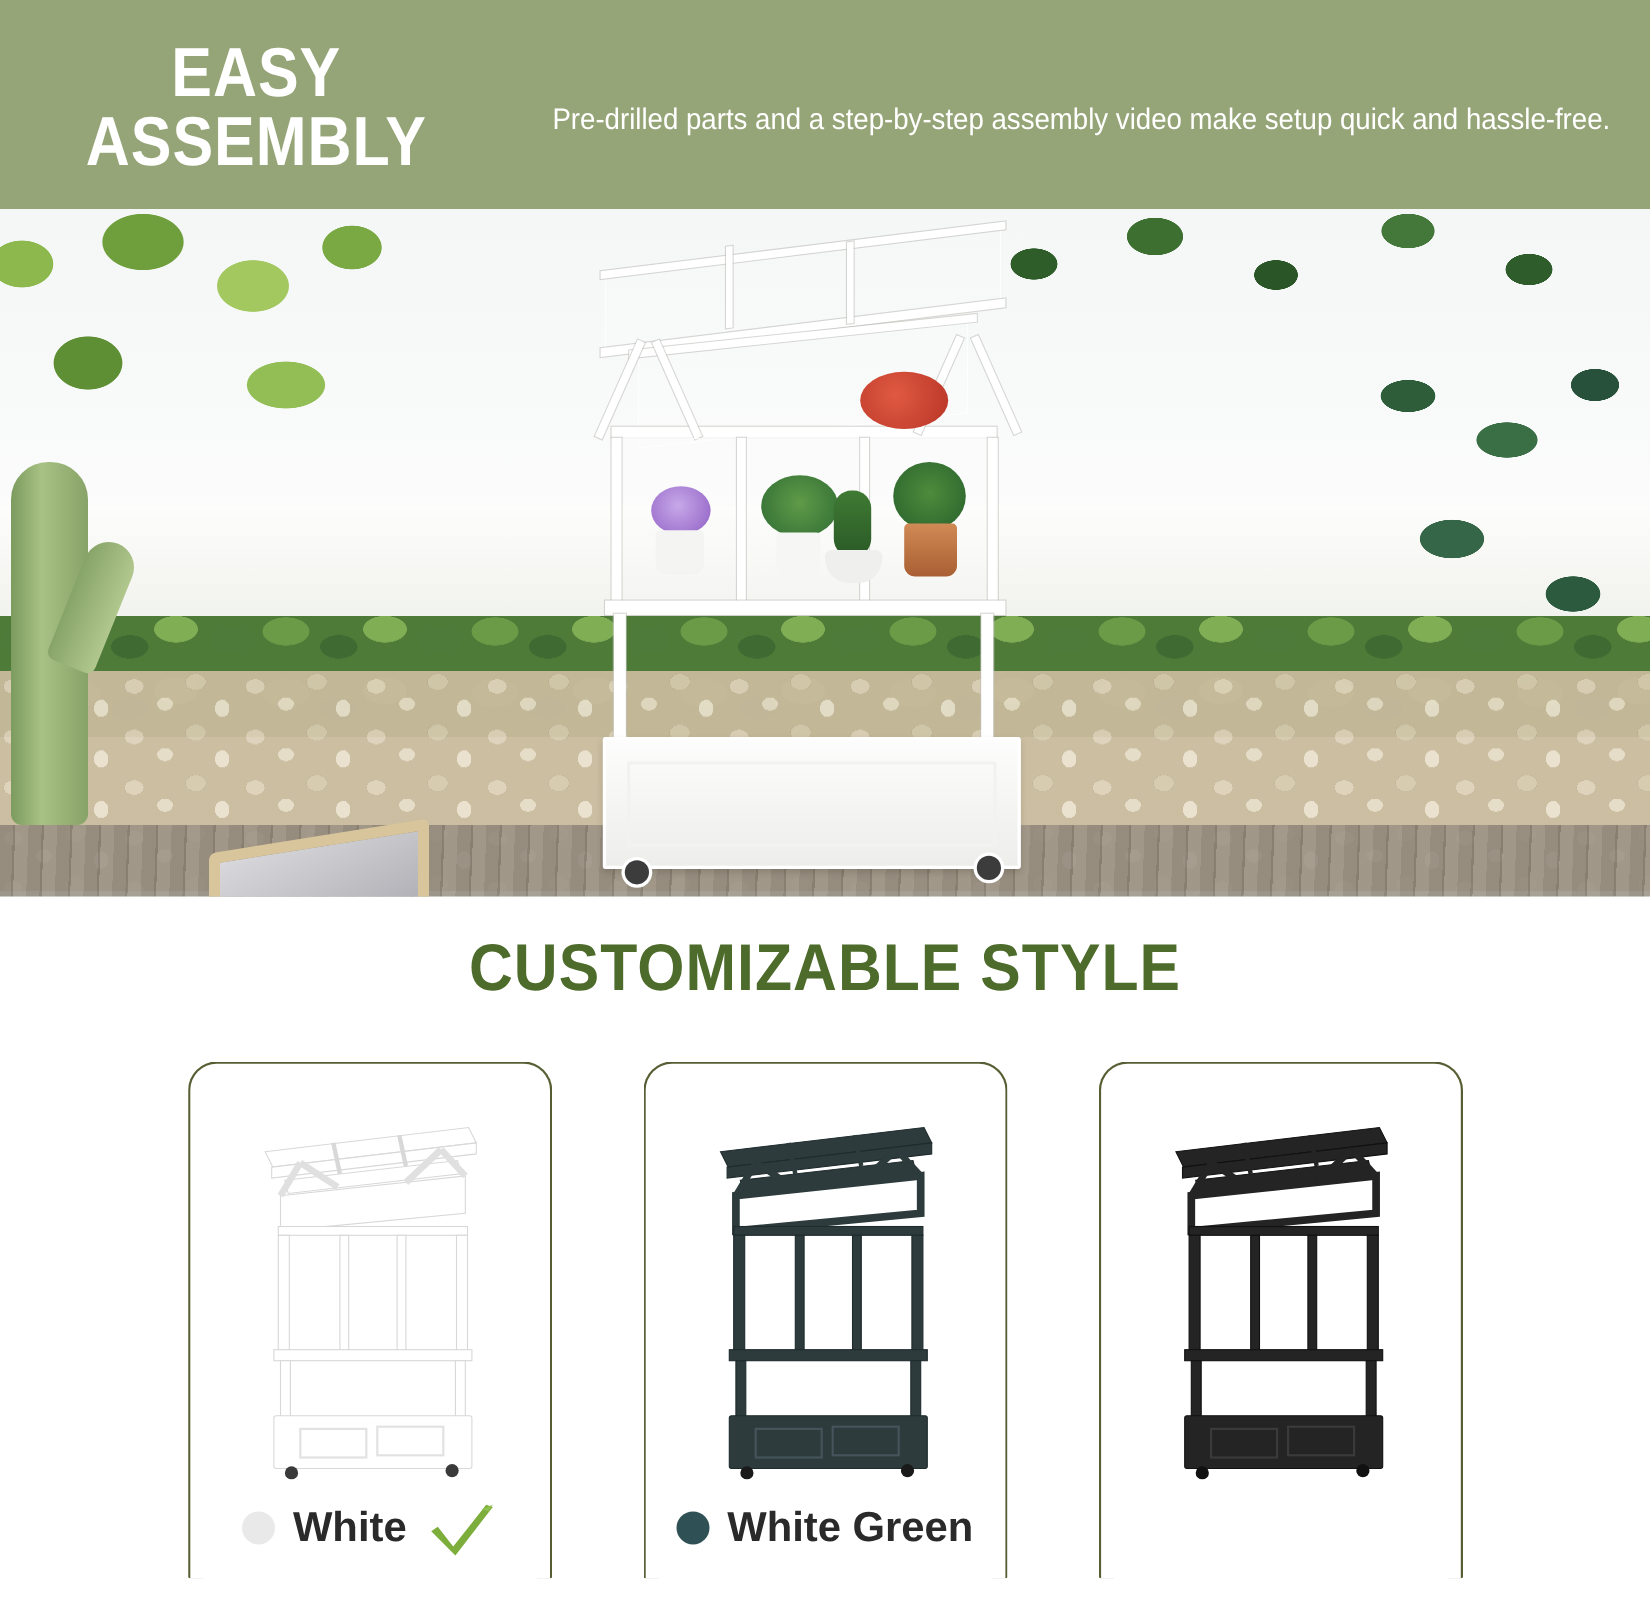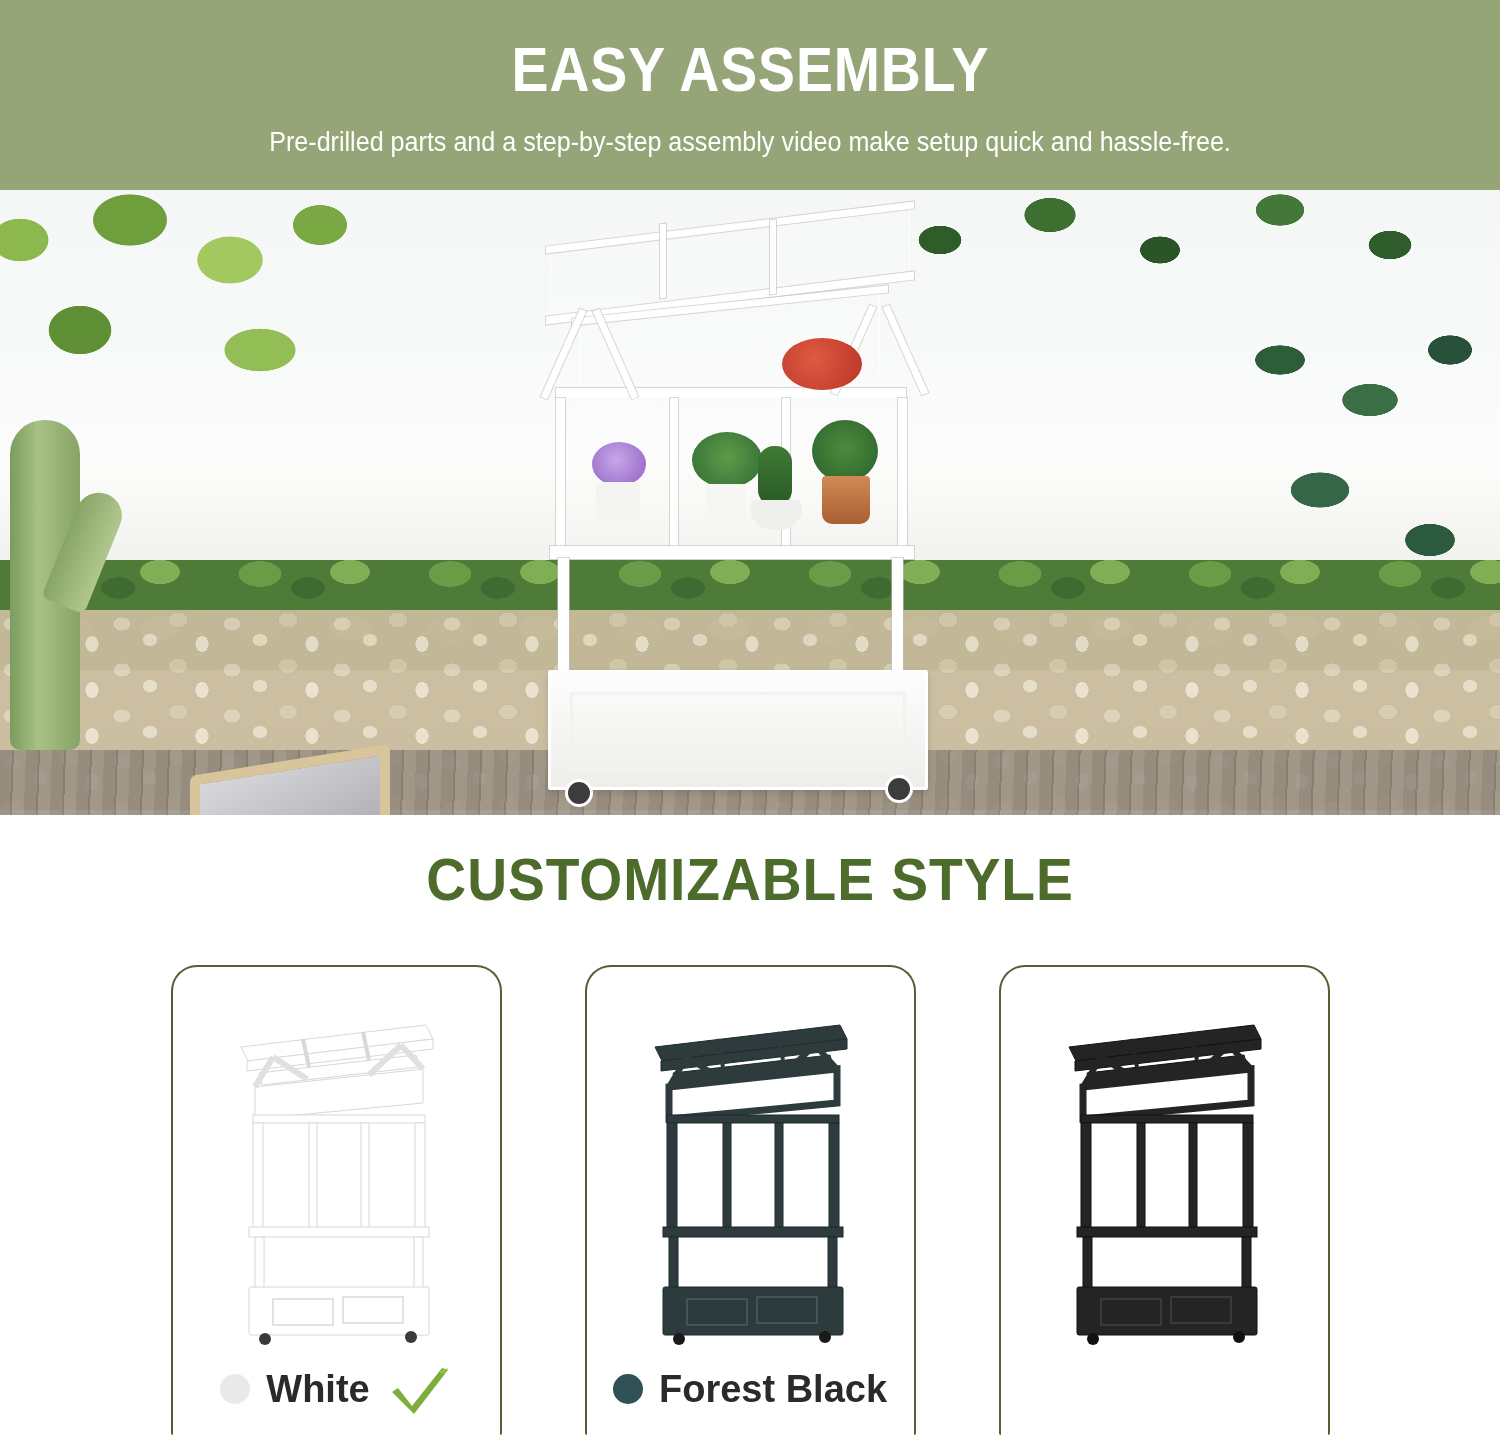--- a/index.html
+++ b/index.html
@@ -5,21 +5,21 @@
   * { margin:0; padding:0; box-sizing:border-box; }
   body {
     width:1500px; height:1454px;
     font-family:"Liberation Sans", sans-serif;
     background:#ffffff; overflow:hidden; position:relative;
   }
 
   
   .header-band{
     position:absolute; left:0; top:0; width:1500px; height:190px;
-    background:#96a577; display:flex; flex-direction:column;
+    background:#96a577; display:flex; 
     align-items:center; justify-content:center;
   }
   .header-title{
     color:#ffffff; font-size:63px; font-weight:bold;
     letter-spacing:1px; line-height:1; transform:scaleX(0.88);
     text-align:center; margin-top:6px;
   }
   .header-sub{
     color:#ffffff; font-size:27px; font-weight:normal;
     transform:scaleX(0.93); margin-top:26px; text-align:center;
@@ -320,21 +320,21 @@
           <rect x="38" y="292" width="180" height="48" rx="2"></rect>
           <rect x="62" y="304" width="60" height="26" fill="none" stroke="#44545a" stroke-width="2"></rect>
           <rect x="132" y="302" width="60" height="26" fill="none" stroke="#44545a" stroke-width="2"></rect>
         </g>
         <circle cx="54" cy="344" r="6" fill="#1a1a1a"></circle>
         <circle cx="200" cy="342" r="6" fill="#1a1a1a"></circle>
       </svg>
     </div>
     <div class="card-footer">
       <span class="swatch swatch-green"></span>
-      <span class="color-name">Forest Black</span>
+      <span class="color-name">White Green</span>
     </div>
   </div>
 
   <div class="card">
     <div class="card-figure">
       <svg class="mini" viewBox="0 0 250 350">
         <g stroke="#111111" stroke-width="1" fill="#242424">
           <polygon points="30,52 215,30 222,44 37,66"></polygon>
           <polygon points="36,66 222,44 222,54 36,76"></polygon>
           <line x1="92" y1="44" x2="98" y2="72" stroke="#242424" stroke-width="4"></line>

